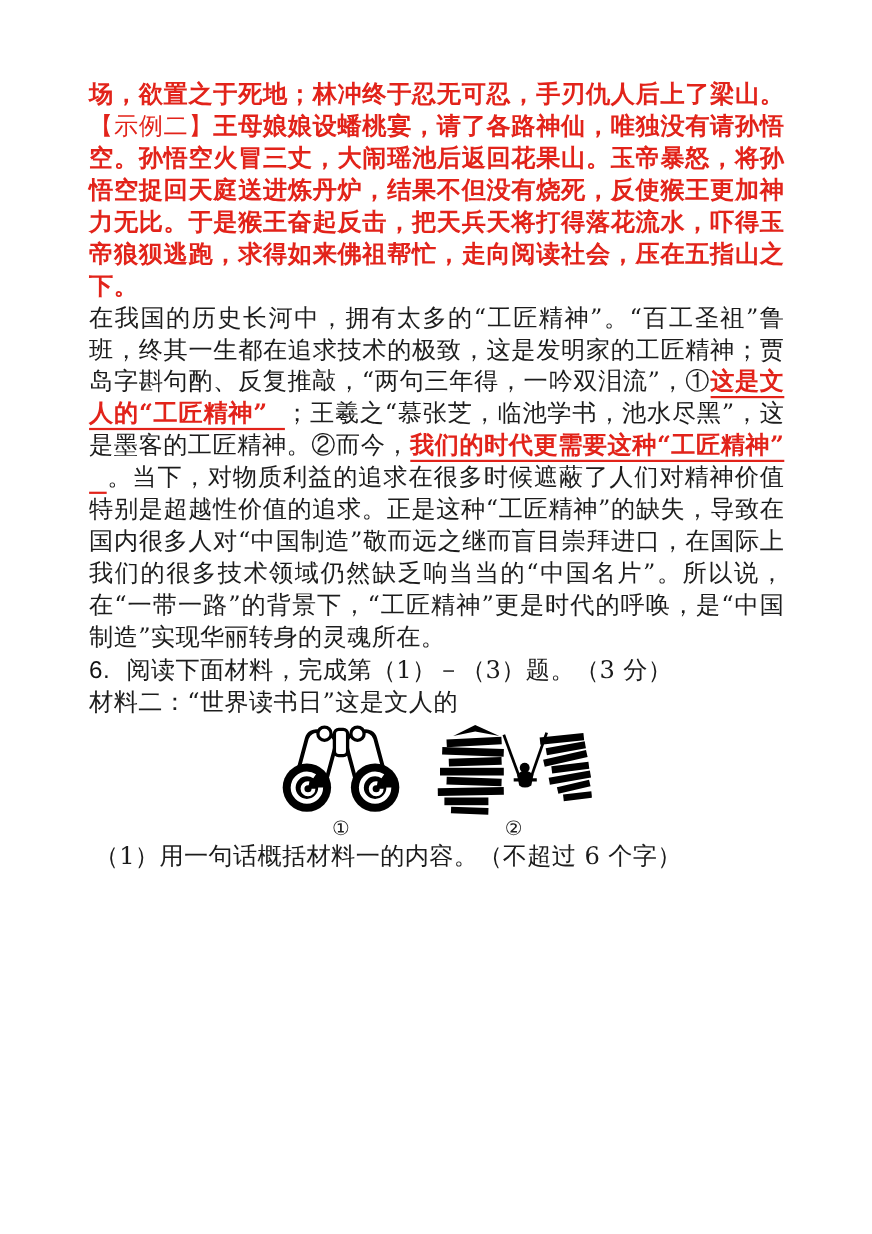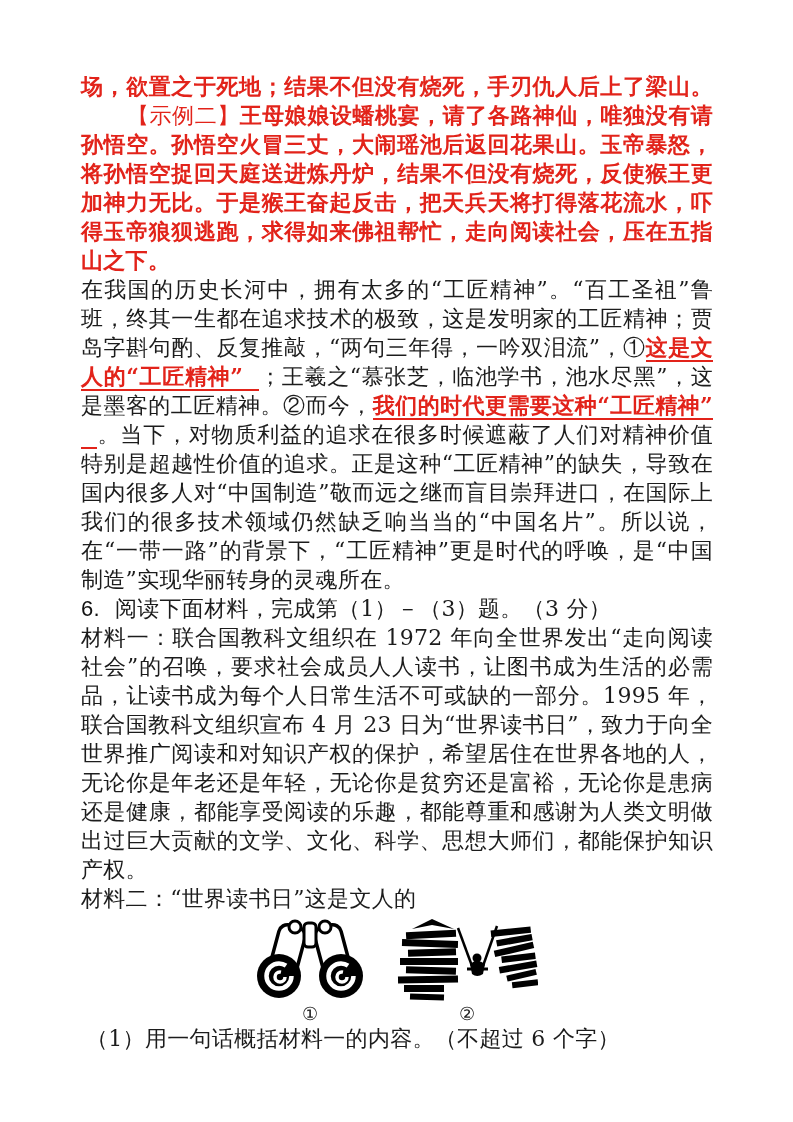--- a/index.html
+++ b/index.html
@@ -3,43 +3,42 @@
 <meta charset="utf-8">
 <style>
   html,body{margin:0;padding:0;}
   body{
     width:793px;height:1122px;background:#ffffff;position:relative;overflow:hidden;
     font-family:"DejaVu Serif","Liberation Serif",serif;color:#1c1c1c;
   }
   .page{position:absolute;left:81px;top:72px;width:632px;}
   .page p{margin:0;font-size:22px;line-height:29px;text-align:justify;letter-spacing:0.3px;}
   .red-bold{color:var(--red);font-weight:bold;}
-  .red-normal{color:var(--red);font-weight:normal;margin-left:46px;}
+  .red-normal{color:var(--red);font-weight:normal;}
   .qnum{font-family:"Liberation Sans","DejaVu Sans",sans-serif;font-size:22px;margin-right:15px;color:#111;}
   .blank{color:var(--red);font-weight:bold;border-bottom:2px solid var(--red);}
   .blank .ext{display:inline-block;width:16px;height:0.8em;}
   .figures{display:flex;align-items:flex-end;margin-left:169px;margin-top:3px;gap:26px;}
   .figblock{display:flex;flex-direction:column;align-items:center;}
   .figcap{font-size:18px;line-height:20px;margin-top:2px;color:#222;text-align:center;}
   .sub1{margin-top:9px;padding-left:5px;}
   svg{display:block;}
 </style>
 </head>
 <body>
 
 <div class="page">
 
-  <p><span class="red-bold">场，欲置之于死地；结果不但没有烧死，手刃仇人后上了梁山。</span><span class="red-normal">【示例二】</span><span class="red-bold">王母娘娘设蟠桃宴，请了各路神仙，唯独没有请孙悟空。孙悟空火冒三丈，大闹瑶池后返回花果山。玉帝暴怒，将孙悟空捉回天庭送进炼丹炉，结果不但没有烧死，反使猴王更加神力无比。于是猴王奋起反击，把天兵天将打得落花流水，吓得玉帝狼狈逃跑，求得如来佛祖帮忙，走向阅读社会，压在五指山之下。</span></p>
+  <p><span class="red-bold">场，欲置之于死地；林冲终于忍无可忍，手刃仇人后上了梁山。</span><span class="red-normal">【示例二】</span><span class="red-bold">王母娘娘设蟠桃宴，请了各路神仙，唯独没有请孙悟空。孙悟空火冒三丈，大闹瑶池后返回花果山。玉帝暴怒，将孙悟空捉回天庭送进炼丹炉，结果不但没有烧死，反使猴王更加神力无比。于是猴王奋起反击，把天兵天将打得落花流水，吓得玉帝狼狈逃跑，求得如来佛祖帮忙，走向阅读社会，压在五指山之下。</span></p>
 
 
   <p><span>在我国的历史长河中，拥有太多的“工匠精神”。“百工圣祖”鲁班，终其一生都在追求技术的极致，这是发明家的工匠精神；贾岛字斟句酌、反复推敲，“两句三年得，一吟双泪流”，①</span><span class="blank"><span>这是文人的“工匠精神”</span><span class="ext"></span></span><span>；王羲之“慕张芝，临池学书，池水尽黑”，这是墨客的工匠精神。②而今，</span><span class="blank"><span>我们的时代更需要这种“工匠精神”</span><span class="ext"></span></span><span>。当下，对物质利益的追求在很多时候遮蔽了人们对精神价值特别是超越性价值的追求。正是这种“工匠精神”的缺失，导致在国内很多人对“中国制造”敬而远之继而盲目崇拜进口，在国际上我们的很多技术领域仍然缺乏响当当的“中国名片”。所以说，在“一带一路”的背景下，“工匠精神”更是时代的呼唤，是“中国制造”实现华丽转身的灵魂所在。</span></p>
 
   <p><span class="qnum">6.</span><span>阅读下面材料，完成第（1）－（3）题。（3 分）</span></p>
 
-  <p>材料一：联合国教科文组织在 1972 年向全世界发出“走向阅读社会”的召唤，要求社会成员人人读书，让图书成为生活的必需品，让读书成为每个人日常生活不可或缺的一部分。1995 年，联合国教科文组织宣布 4 月 23 日为“世界读书日”，致力于向全世界推广阅读和对知识产权的保护，希望居住在世界各地的人，无论你是年老还是年轻，无论你是贫穷还是富裕，无论你是患病还是健康，都能享受阅读的乐趣，都能尊重和感谢为人类文明做出过巨大贡献的文学、文化、科学、思想大师们，都能保护知识产权。</p>
 
   <p>材料二：“世界读书日”这是文人的</p>
 
   <div class="figures">
 
     <div class="figblock">
       <span>
         <svg width="120" height="83" viewBox="0 0 120 83" xmlns="http://www.w3.org/2000/svg">
 
           <g transform="rotate(15 36 36)">

